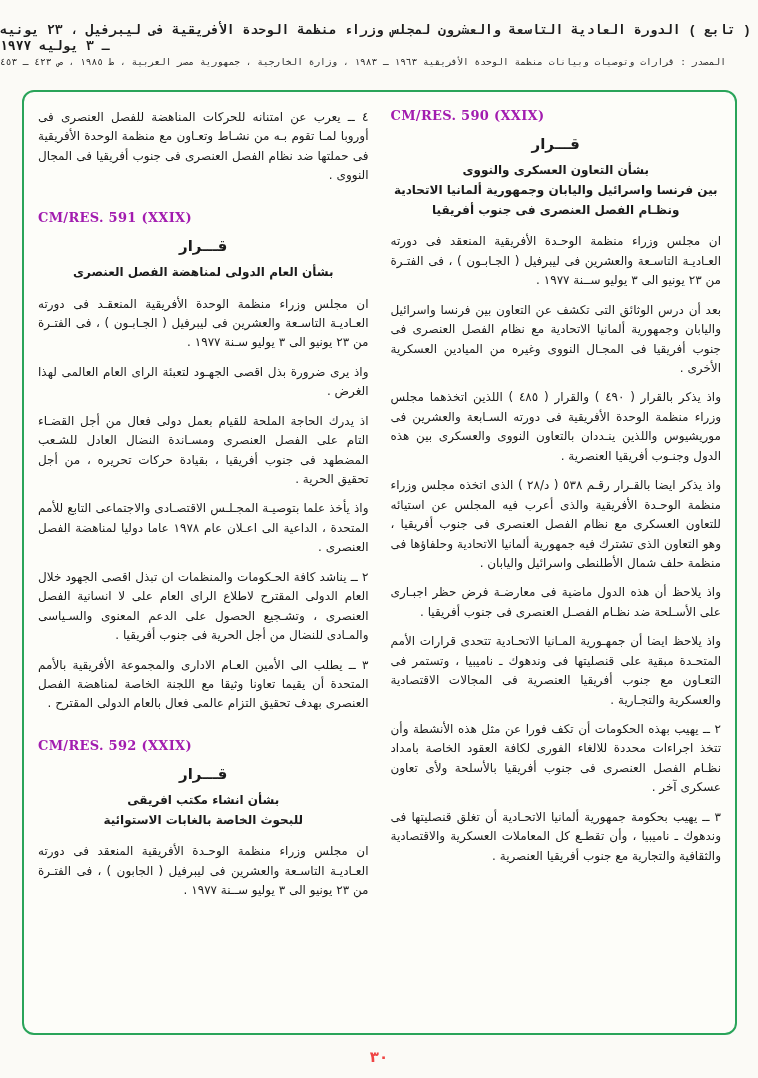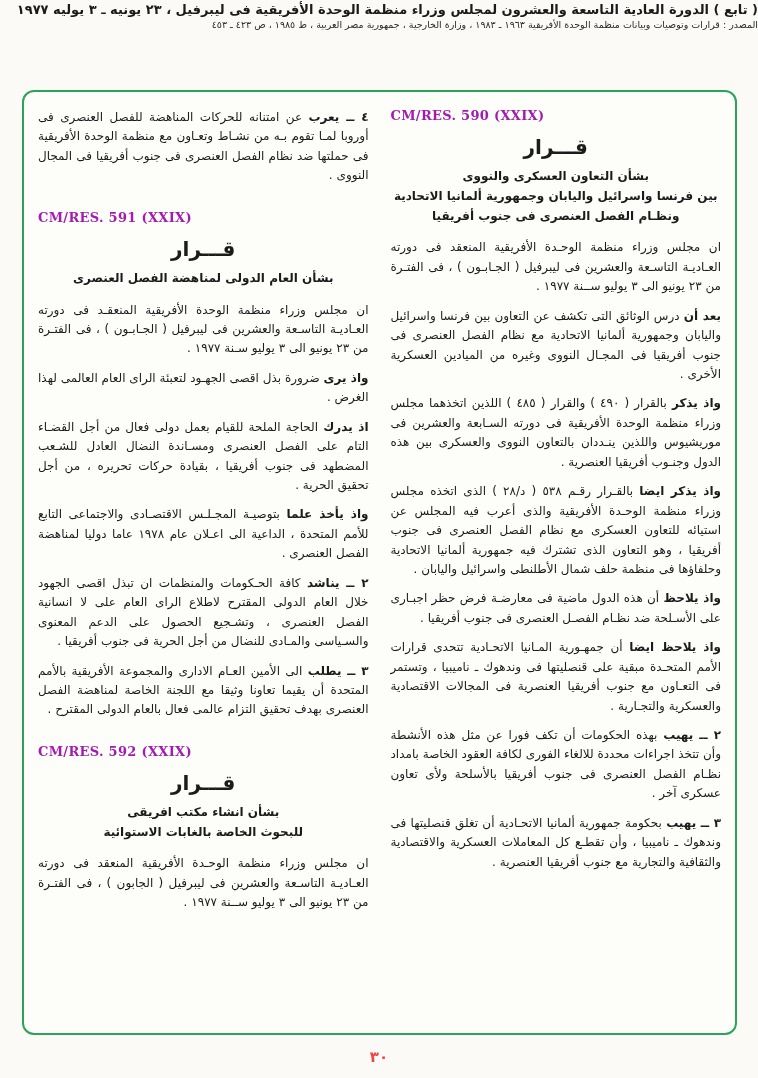--- a/index.html
+++ b/index.html
@@ -4,51 +4,51 @@
 <style>
   * { margin:0; padding:0; box-sizing:border-box; }
   html,body { width:758px; height:1078px; }
   body {
     background:#fbfaf6;
     font-family:"DejaVu Sans", sans-serif;
     color:#1b1b1b;
     position:relative;
     overflow:hidden;
   }
-  .page-header { direction:rtl; text-align:right; padding-top:2px; }
+  .page-header { direction:rtl; text-align:left; padding-top:22px;font-family:Liberation Mono, monospace; }
   .header-line1 { font-size:13px; font-weight:bold; letter-spacing:0; }
   .header-line2 { font-size:9.5px; margin-top:2px; color:#2a2a2a; }
   .content-frame {
     position:absolute; left:22px; top:90px;
     width:715px; height:945px;
     border:2.5px solid #2aa45a;
     border-radius:12px;
     background:#fdfdf9;
     padding:16px 14px 10px 14px;
     overflow:hidden;
   }
   .columns { display:flex; direction:rtl; gap:22px; height:100%; }
   .col { flex:1; direction:rtl; }
   .ref {
     direction:ltr; text-align:left;
     font-family:"DejaVu Serif", serif;
     font-weight:bold; font-size:13px; letter-spacing:.3px;
     margin-bottom:12px; color:#a21caf;
   }
   .section-start { margin-top:24px; }
-  .res-title { text-align:center; font-weight:bold; font-size:20px; margin:6px 0 8px; }
+  .res-title { text-align:center; font-weight:bold; font-size:15px; margin:6px 0 8px; }
   .res-subtitle {
     text-align:center; font-weight:bold; font-size:12px;
     line-height:1.65; white-space:pre-line; margin-bottom:12px;
   }
   .para {
     font-size:12px; line-height:1.62; text-align:justify;
     margin-bottom:10px;
   }
-  .lead { font-weight:bold; }
+  .lead { font-weight:normal; }
   .page-number {
     position:absolute; bottom:12px; left:0; width:100%;
     text-align:center; font-size:15px; font-weight:bold; color:#ef4444;
   }
 </style>
 </head>
 <body>
 
 <header class="page-header">
   <div class="header-line1">( تابع ) الدورة العادية التاسعة والعشرون لمجلس وزراء منظمة الوحدة الأفريقية فى ليبرفيل ، ٢٣ يونيه ـ ٣ يوليه ١٩٧٧</div>

